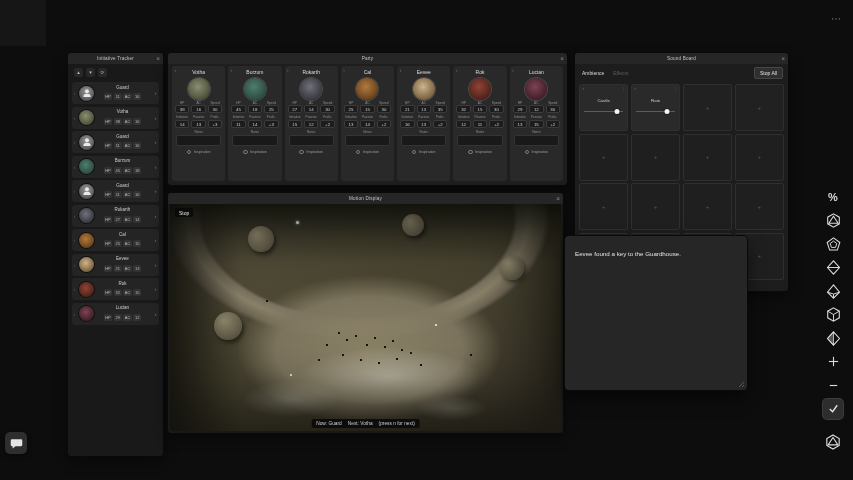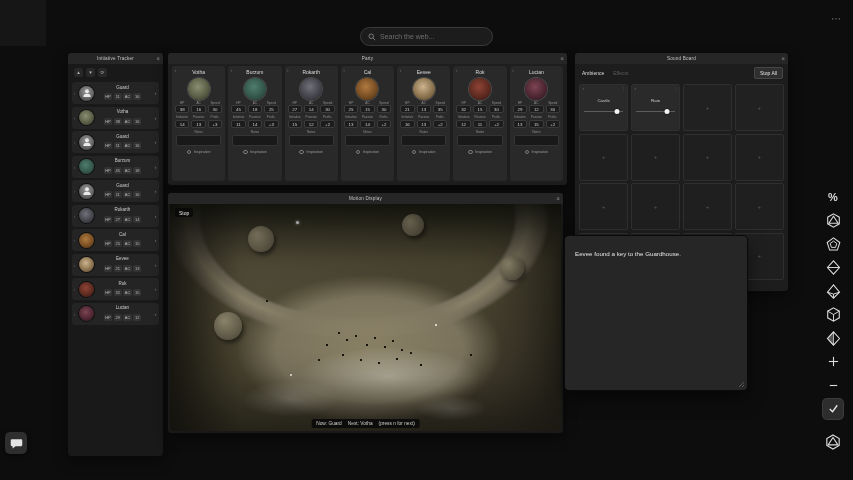--- a/index.html
+++ b/index.html
@@ -128,27 +128,20 @@
   #chatbtn { position:absolute; left:5px; top:432px; width:22px; height:22px; background:#2e2e2e;
     border-radius:5px; display:flex; align-items:center; justify-content:center;
     box-shadow:0 2px 5px rgba(0,0,0,.5); }
 </style>
 </head>
 <body>
 
 <div id="stage">
 
   <div class="app-corner"></div>
-  <div class="searchbar">
-    <svg width="8" height="8" viewBox="0 0 10 10">
-      <circle cx="4" cy="4" r="2.8" fill="none" stroke="#8a8a8a" stroke-width="1.1"></circle>
-      <line x1="6.2" y1="6.2" x2="9" y2="9" stroke="#8a8a8a" stroke-width="1.1"></line>
-    </svg>
-    <input type="text" placeholder="Search the web..." style="">
-  </div>
   <div class="more-dots">⋯</div>
 
   <div id="initiative" class="panel">
     <div class="panel-header">
       <span class="panel-title">Initiative Tracker</span>
       <span class="panel-close">×</span>
     </div>
     <div class="it-toolbar">
       <div class="it-btn">▲</div>
       <div class="it-btn">▼</div>

